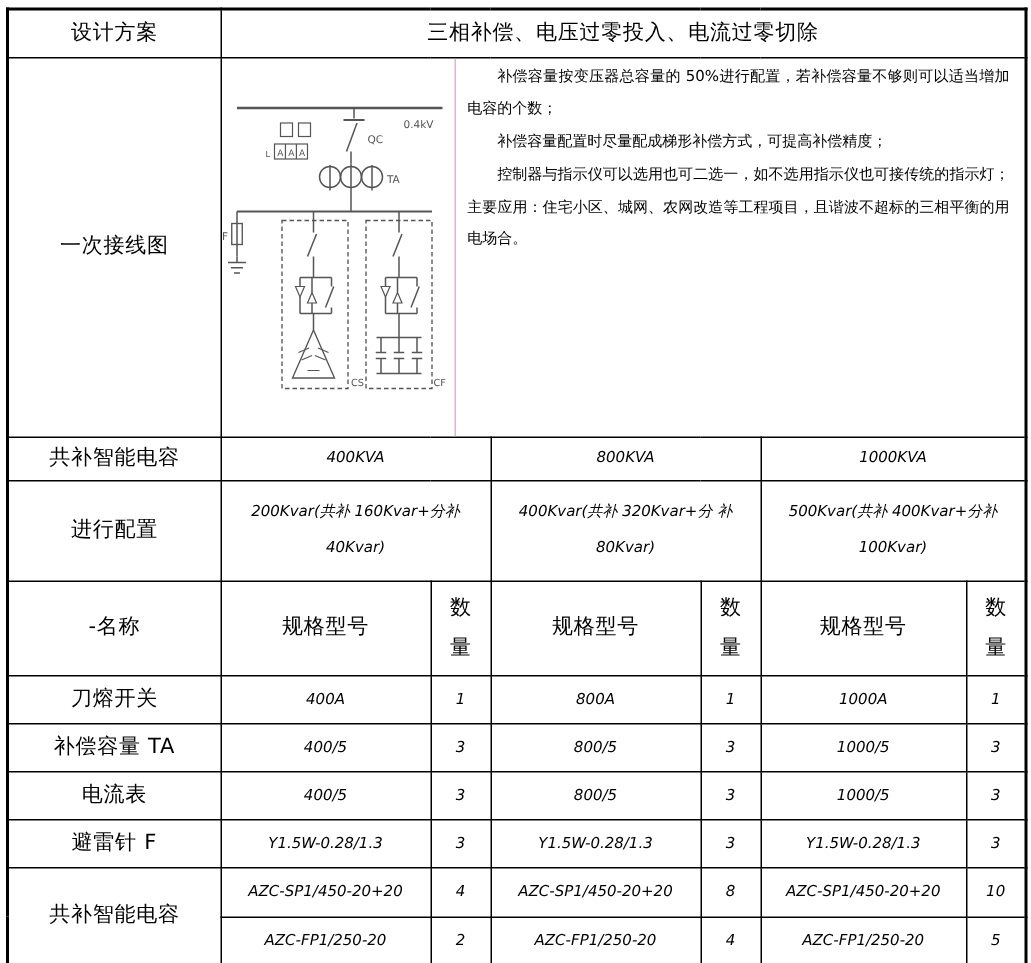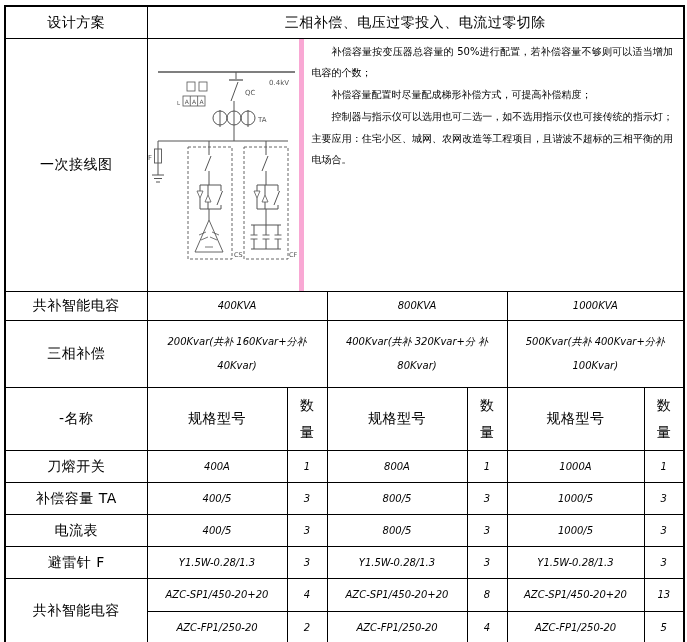--- a/index.html
+++ b/index.html
@@ -22,21 +22,21 @@
     font-size:13.5px;
     padding:2px 5px;
     overflow:hidden;
     line-height:1.5;
   }
   td.cjk{font-size:14px;letter-spacing:0.5px;}
   td.val{font-size:10px;font-style:italic;}
   td.qty-head{white-space:pre-line;font-size:14px;line-height:1.9;padding:2px 1px;}
   td.diagram-cell{padding:0;}
   .diag-wrap{display:flex;align-items:stretch;height:252px;}
-  .diag-box{width:156px;border-right:5px solid #f9a8d4;box-sizing:border-box;flex:none;}
+  .diag-box{width:156px;border-right:1px solid #f9a8d4;box-sizing:border-box;flex:none;}
   .notes-box{
     flex:1;box-sizing:border-box;
     padding:2px 10px 0 8px;
     text-align:justify;
     font-size:10px;line-height:2.18;
   }
   .notes-box p{margin:0;text-indent:2em;}
   svg text{font-family:"DejaVu Sans","Liberation Sans",sans-serif;fill:#555;}
 </style>
 </head>
@@ -177,21 +177,21 @@
     </tr>
 
     <tr style="height:29px">
       <td class="cjk">共补智能电容</td>
       <td class="val" colspan="2">400KVA</td>
       <td class="val" colspan="2">800KVA</td>
       <td class="val" colspan="2">1000KVA</td>
     </tr>
 
     <tr style="height:67px">
-      <td class="cjk">三相补偿</td>
+      <td class="cjk">进行配置</td>
       <td class="val" colspan="2" style="line-height:2.4">200Kvar(共补 160Kvar+分补 40Kvar)</td>
       <td class="val" colspan="2" style="line-height:2.4">400Kvar(共补 320Kvar+分 补 80Kvar)</td>
       <td class="val" colspan="2" style="line-height:2.4">500Kvar(共补 400Kvar+分补 100Kvar)</td>
     </tr>
 
     <tr style="height:63px">
       <td class="cjk">-名称</td>
       <td class="cjk">规格型号</td>
       <td class="qty-head">数
 量</td>
@@ -243,21 +243,21 @@
       <td class="val">3</td>
     </tr>
 
     <tr style="height:33px">
       <td class="cjk" rowspan="2">共补智能电容</td>
       <td class="val">AZC-SP1/450-20+20</td>
       <td class="val">4</td>
       <td class="val">AZC-SP1/450-20+20</td>
       <td class="val">8</td>
       <td class="val">AZC-SP1/450-20+20</td>
-      <td class="val">13</td>
+      <td class="val">10</td>
     </tr>
     <tr style="height:33px">
       <td class="val">AZC-FP1/250-20</td>
       <td class="val">2</td>
       <td class="val">AZC-FP1/250-20</td>
       <td class="val">4</td>
       <td class="val">AZC-FP1/250-20</td>
       <td class="val">5</td>
     </tr>
   </tbody>

